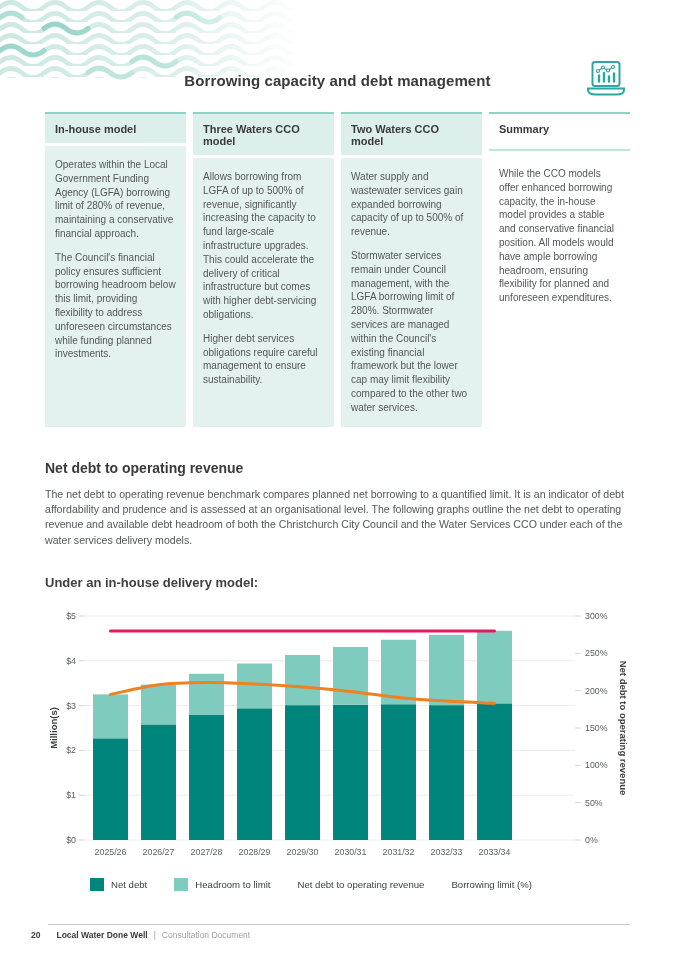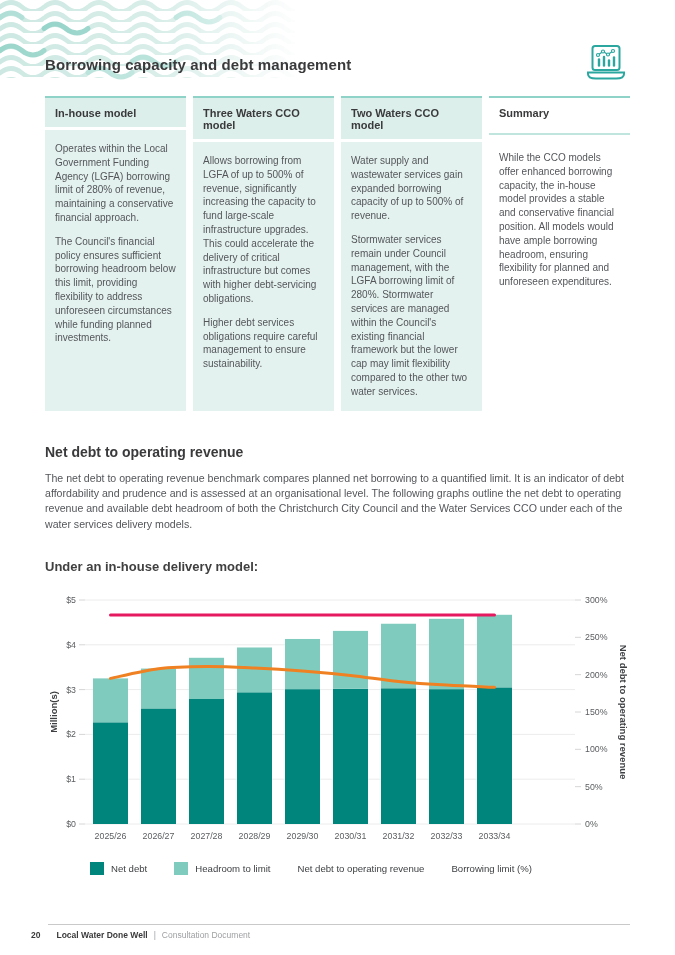--- a/index.html
+++ b/index.html
@@ -1,20 +1,20 @@
 <!DOCTYPE html>
 <html><head>
 <meta charset="utf-8">
 <style>
   html,body{margin:0;padding:0;background:#ffffff;}
   .page{position:relative;width:675px;height:955px;background:#fff;overflow:hidden;
         font-family:"Liberation Sans",sans-serif;color:#54565a;}
   .waves{position:absolute;top:0;left:0;}
   .content{position:absolute;left:45px;right:45px;top:0;}
-  .section-header{position:relative;margin-top:56px;}
+  .section-header{position:relative;margin-top:72px;text-align:center;}
   .section-header h1{margin:0;font-size:15px;font-weight:bold;color:#3a3a3c;letter-spacing:.1px;}
   .header-icon{position:absolute;right:2px;top:-12px;}
   
   .cmp-table{display:flex;gap:7px;margin-top:23px;align-items:stretch;}
   .cmp-col{flex:1;display:flex;flex-direction:column;min-width:0;justify-content:space-between;}
   .cmp-col .hdr{border-top:2px solid #8fd2c8;background:#ddefeb;padding:9px 10px 8px 10px;
                 font-size:11px;font-weight:bold;color:#3a3a3c;}
   .cmp-col .bdy{flex:1;margin-top:3px;background:#e4f2ef;padding:12px 10px;font-size:10px;
                 line-height:1.38;color:#54565a;}
   .cmp-col .bdy p{margin:0 0 10px 0;}

